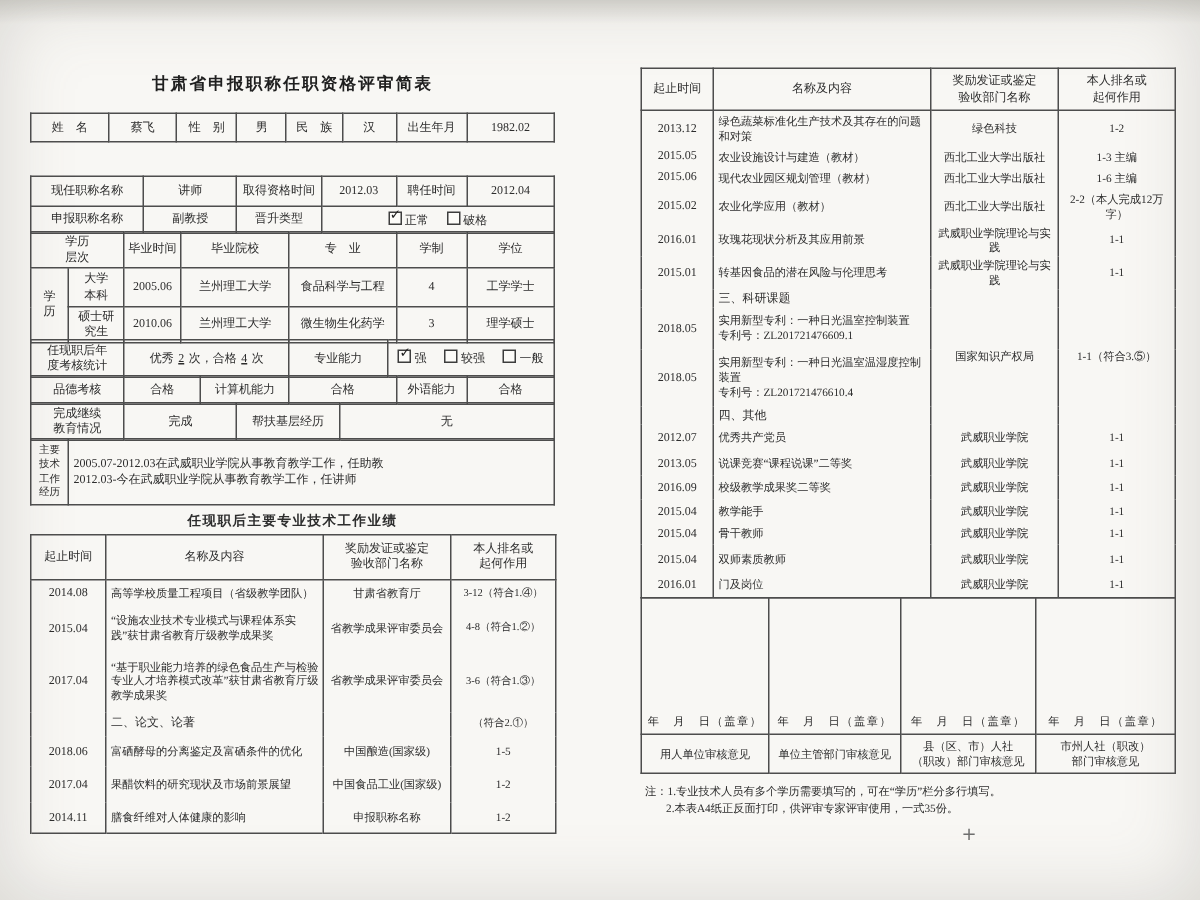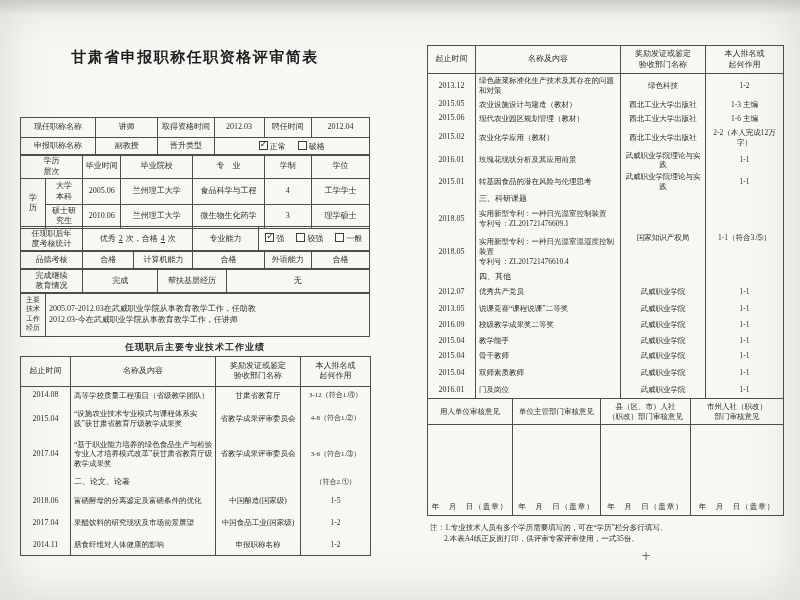--- a/index.html
+++ b/index.html
@@ -11,21 +11,21 @@
   .scan-vignette{position:absolute;inset:0;pointer-events:none;
     box-shadow:inset 0 0 50px rgba(110,105,95,.22);}
   .scan-topband{position:absolute;top:0;left:0;right:0;height:16px;
     background:linear-gradient(#dbdad5,rgba(248,247,244,0));pointer-events:none;}
   .abs{position:absolute}
   table{border-collapse:collapse;table-layout:fixed}
   td{border:1px solid #4d4d4d;padding:1px 2px;text-align:center;vertical-align:middle;
      font-size:8px;line-height:1.3;overflow:hidden;word-break:break-all}
   .pre{white-space:pre-line}
   .l{text-align:left;padding-left:3px}
-  .doc-title{font-size:15px;font-weight:bold;letter-spacing:1.5px;text-align:center;color:#1f1f1f}
+  .doc-title{font-size:11px;font-weight:bold;letter-spacing:1.5px;text-align:center;color:#1f1f1f}
   .sec-title{font-size:9px;font-weight:bold;text-align:center;letter-spacing:1px}
   
   .band{margin-top:-1px}
   
   .vgrid{border:1px solid #4d4d4d}
   .vgrid td{border-top:none;border-bottom:none}
   .vgrid tr.hdr td{border:1px solid #4d4d4d;font-size:8px}
   .small{font-size:7.5px}
   .tiny{font-size:7px}
   .cb{display:inline-block;width:7px;height:7px;border:1px solid #3d3d3d;
@@ -54,20 +54,30 @@
       <col style="width:45px">
       <col style="width:40px">
       <col style="width:33px">
       <col style="width:37px">
       <col style="width:36px">
       <col style="width:14px">
       <col style="width:33px">
       <col style="width:58px">
     </colgroup>
   <tbody>
+      <tr style="height:19px">
+    <td>姓　名</td>
+    <td>蔡飞</td>
+    <td>性　别</td>
+    <td>男</td>
+    <td>民　族</td>
+    <td>汉</td>
+    <td colspan="2">出生年月</td>
+    <td>1982.02</td>
+  </tr>
 </tbody>
   </table>
 
 <table class="abs band" style="left:20px;top:118px;width:350px">
   <colgroup>
       <col style="width:75px">
       <col style="width:62px">
       <col style="width:56px">
       <col style="width:50px">
       <col style="width:47px">
@@ -400,42 +410,42 @@
   </table>
 
 <table class="abs" style="left:427px;top:398px;width:356px">
   <colgroup>
       <col style="width:85px">
       <col style="width:88px">
       <col style="width:90px">
       <col style="width:93px">
     </colgroup>
   <tbody>
-      <tr style="height:26px">
-    <td class="small">用人单位审核意见</td>
-    <td class="small">单位主管部门审核意见</td>
-    <td class="small pre">县（区、市）人社
-（职改）部门审核意见</td>
-    <td class="small pre">市州人社（职改）
-部门审核意见</td>
-  </tr>
-  <tr>
+      <tr>
     <td class="stamp-cell">
           <div class="stamp-date">年　月　日（盖章）</div>
         </td>
     <td class="stamp-cell">
           <div class="stamp-date">年　月　日（盖章）</div>
         </td>
     <td class="stamp-cell">
           <div class="stamp-date">年　月　日（盖章）</div>
         </td>
     <td class="stamp-cell">
           <div class="stamp-date">年　月　日（盖章）</div>
         </td>
   </tr>
+  <tr style="height:26px">
+    <td class="small">用人单位审核意见</td>
+    <td class="small">单位主管部门审核意见</td>
+    <td class="small pre">县（区、市）人社
+（职改）部门审核意见</td>
+    <td class="small pre">市州人社（职改）
+部门审核意见</td>
+  </tr>
 </tbody>
   </table>
 
 <div class="abs notes" style="left:430px;top:522px;width:352px">
   <div>注：1.专业技术人员有多个学历需要填写的，可在“学历”栏分多行填写。</div>
   <div class="n2">2.本表A4纸正反面打印，供评审专家评审使用，一式35份。</div>
 </div>
 
 <div class="abs plus-mark" style="left:641px;top:549px">+</div>
 

